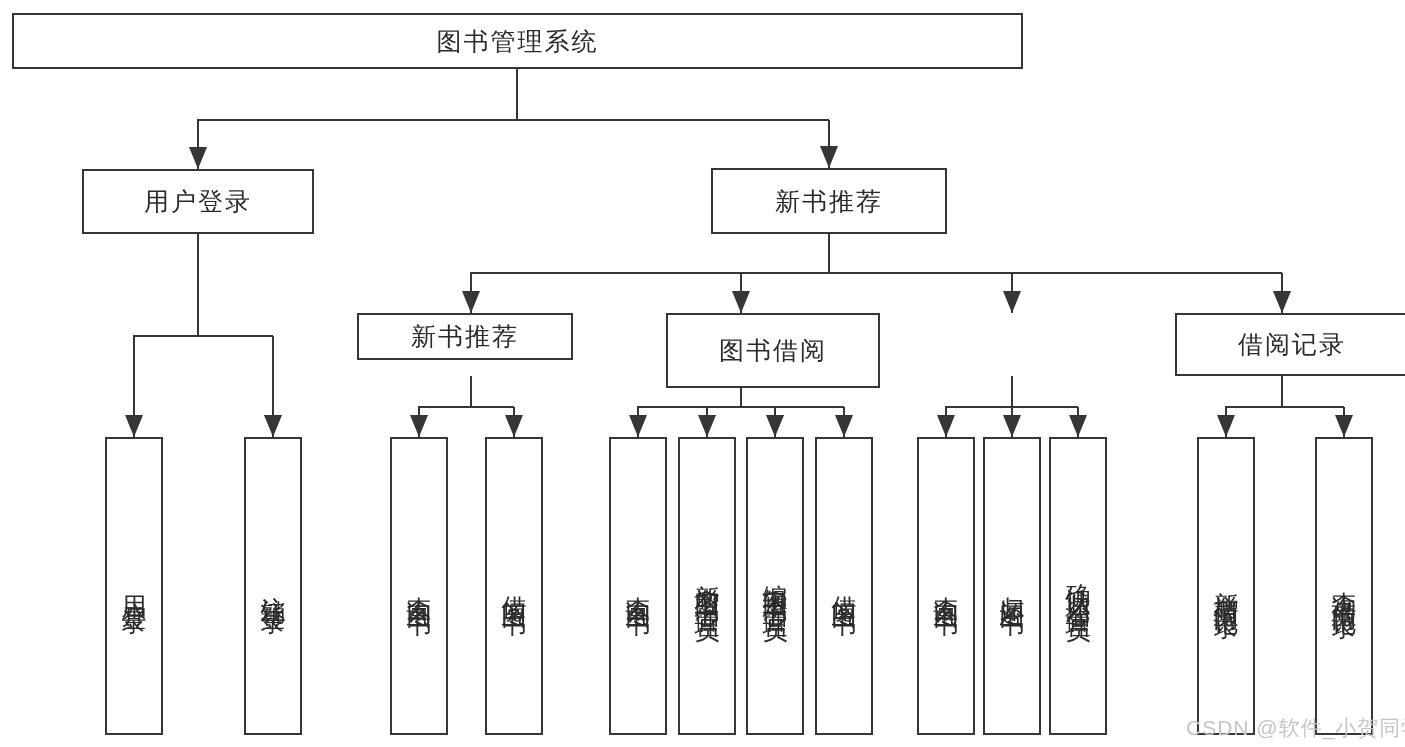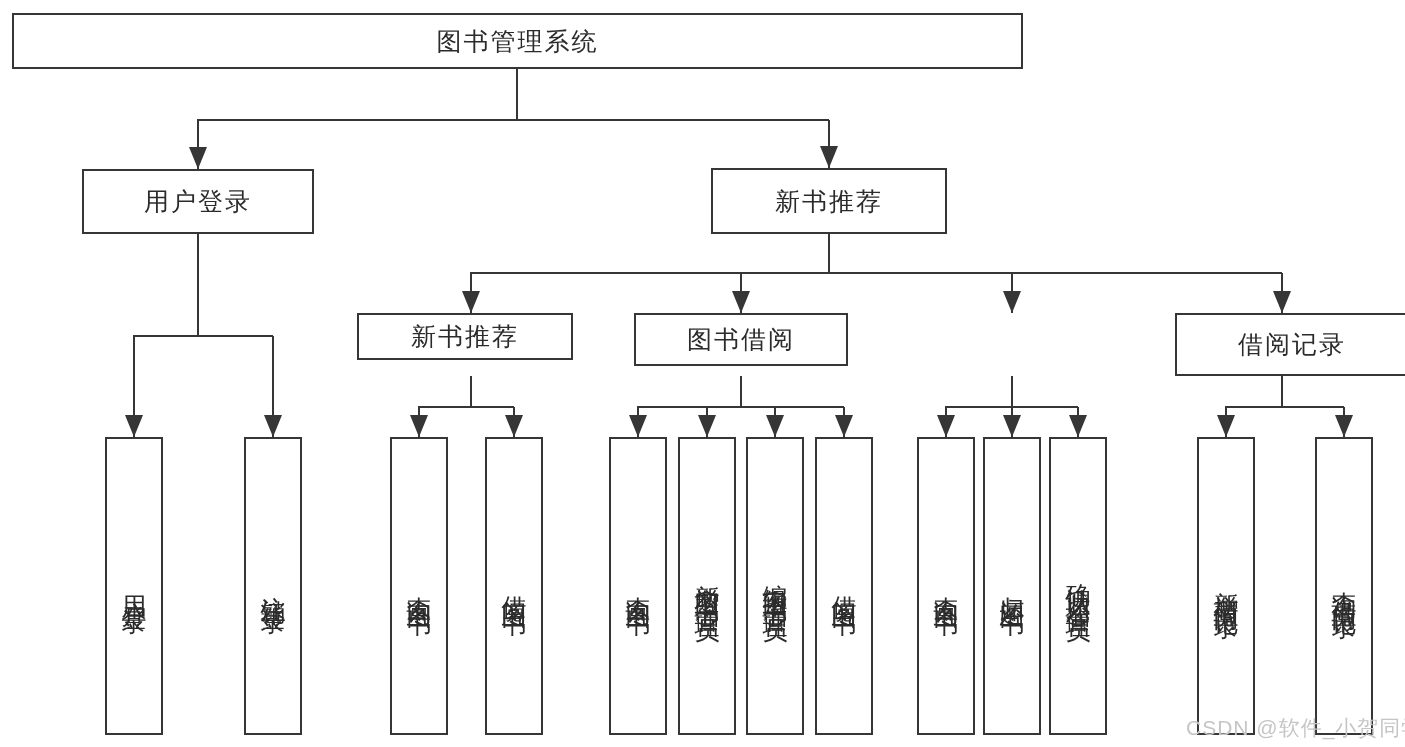--- a/index.html
+++ b/index.html
@@ -70,21 +70,21 @@
   </div>
 
   <div class="node h" style="left:711px;top:168px;width:236px;height:66px">
     <span>新书推荐</span>
   </div>
 
   <div class="node h" style="left:357px;top:313px;width:216px;height:47px">
     <span>新书推荐</span>
   </div>
 
-  <div class="node h" style="left:634px;top:313px;width:214px;height:53px">
+  <div class="node h" style="left:666px;top:313px;width:214px;height:75px">
     <span>图书借阅</span>
   </div>
 
 
   <div class="node h" style="left:1175px;top:313px;width:234px;height:63px">
     <span>借阅记录</span>
   </div>
 
   <div class="node v" style="left:105px;top:437px;width:58px;height:298px">
     <span>用户登录</span>

